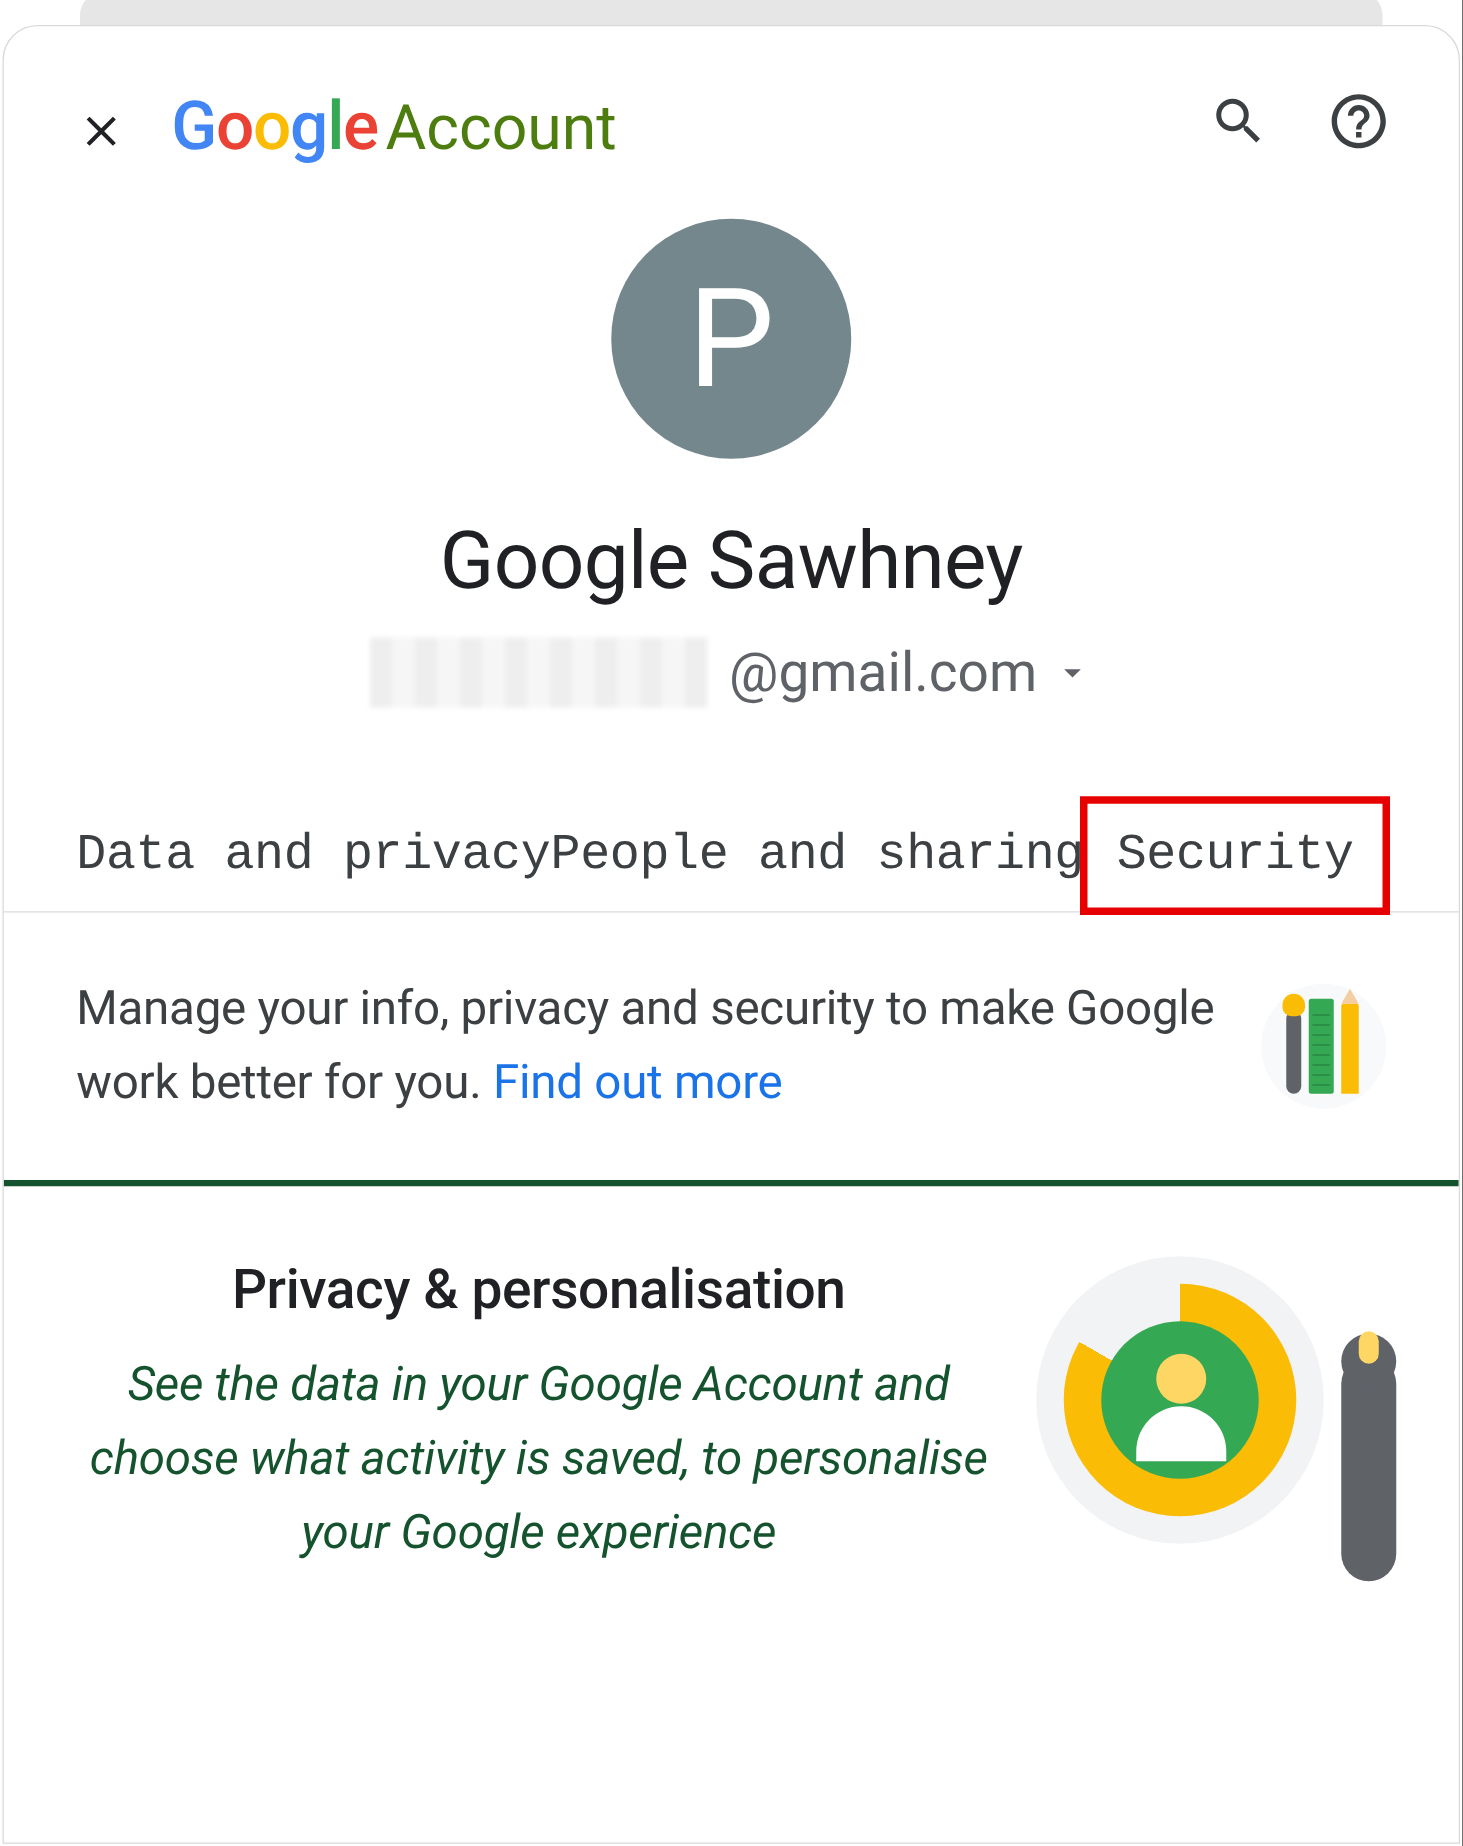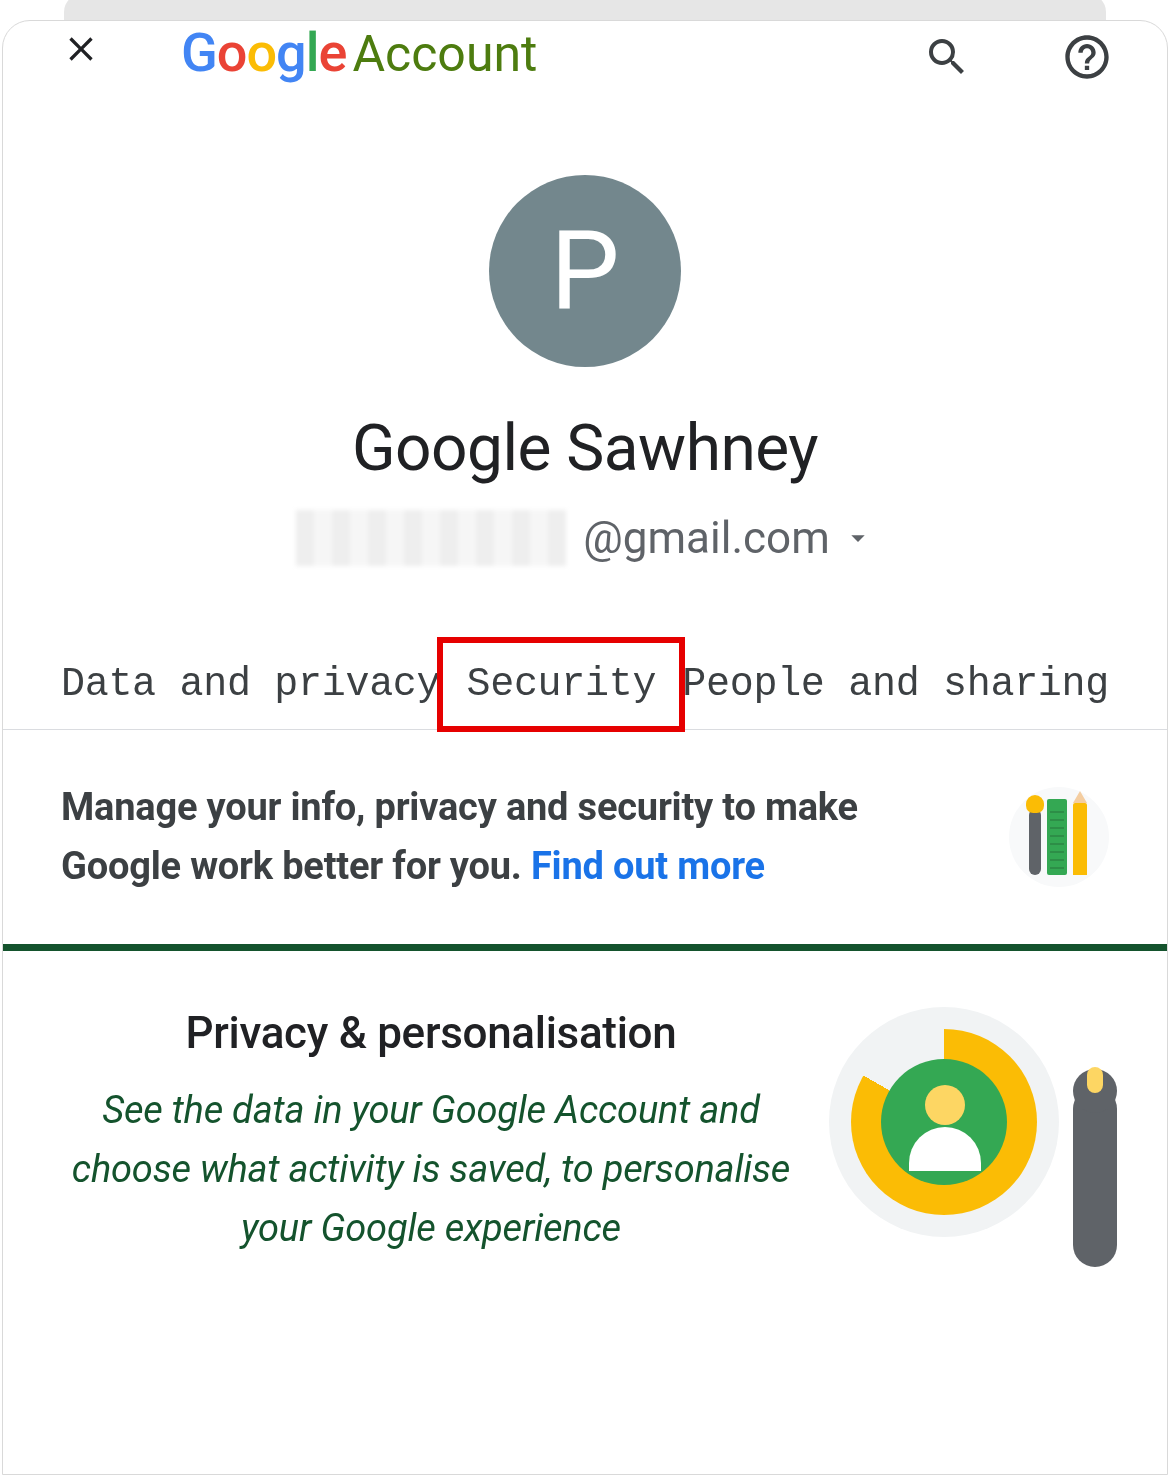--- a/index.html
+++ b/index.html
@@ -1,21 +1,21 @@
 <!DOCTYPE html>
 <html><head>
 <meta charset="utf-8">
 <style>
   * { box-sizing: border-box; margin: 0; padding: 0; }
   html, body { width: 1170px; height: 1477px; font-family: Roboto, "Helvetica Neue", Arial, sans-serif; background: #000; }
   .stage { position: relative; width: 1170px; height: 1477px; background: #fff; }
   .peek { position: absolute; top: -6px; left: 64px; right: 64px; height: 30px; background: #e6e6e6; border-radius: 18px 18px 0 0; }
   .sheet { position: absolute; top: 20px; left: 2px; right: 2px; bottom: 2px; background: #fff; border-radius: 28px 28px 0 0; overflow: hidden; border: 1px solid #d9d9d9; }
 
-  .topbar { display: flex; align-items: flex-start; height: 112px; padding: 0 44px 0 50px; gap: 44px; }
+  .topbar { display: flex; align-items: flex-end; height: 112px; padding: 0 44px 0 50px; }
   .close-btn { width: 56px; height: 56px; display: flex; align-items: center; justify-content: center; cursor: pointer; }
   .brand { display: flex; align-items: baseline; margin-left: 28px; }
   .g-logo { font-size: 54px; font-weight: 500; letter-spacing: -1px; }
   .g-b { color:#4285F4; } .g-r { color:#EA4335; } .g-y { color:#FBBC05; } .g-g { color:#34A853; }
   .brand-sub { font-size: 50px; color:#4d7c0f; margin-left: 6px; font-weight: 400; }
   .spacer { flex: 1; }
   .icon-btn { width: 72px; height: 72px; display:flex; align-items:center; justify-content:center; cursor:pointer; margin-left: 24px; }
 
   .profile { text-align: center; padding-top: 42px; }
   .avatar { width: 192px; height: 192px; border-radius: 50%; background: #73878d; margin: 0 auto; display:flex; align-items:center; justify-content:center; }
@@ -23,21 +23,21 @@
   .display-name { font-size: 64px; color:#202124; margin-top: 44px; font-weight: 400; letter-spacing: -0.5px;}
   .email-row { display:flex; align-items:center; justify-content:center; margin-top: 24px; cursor:pointer; }
   .blur-box { width: 270px; height: 56px; background: repeating-linear-gradient(90deg,#eee,#eee 18px,#f6f6f6 18px,#f6f6f6 36px); filter: blur(2px); }
   .email-domain { font-size: 44px; color:#5f6368; margin-left: 17px; font-weight: 400;}
   .chevron { margin-left: 12px; }
 
   .tabs { display:flex; justify-content: space-between; padding: 0 58px; margin-top: 74px; border-bottom: 1px solid #dadce0; font-family: Liberation Mono, monospace; }
   .tab { font-size: 40px; color:#3c4043; padding: 22px 0; cursor:pointer; font-weight: 400; letter-spacing: -0.3px; }
   .tab.highlighted { outline: 6px solid #e60000; outline-offset: -3px; padding-left: 26px; padding-right: 26px; }
 
-  .info-card { display:flex; align-items:center; padding: 48px 58px 48px 58px; border-bottom: 7px solid #14532d; font-weight: bold; }
+  .info-card { display:flex; align-items:center; padding: 48px 58px 48px 58px; border-bottom: 5px solid #14532d; }
   .info-text { font-size: 38px; color:#3c4043; line-height: 1.55; flex:1; padding-right: 30px; letter-spacing: -0.2px;}
   .info-text a { color:#1a73e8; text-decoration: none; cursor:pointer; }
   .info-illus { width: 100px; height: 100px; border-radius:50%; background:#f8f9fa; position:relative; flex-shrink:0; }
 
   .section { padding: 56px 58px 0 58px; display:flex; }
   .section-text { flex:1; padding-right: 28px; text-align: center; }
   .section-title { font-size: 44px; color:#202124; font-weight: 500; letter-spacing: -0.3px;}
   .section-body { font-size: 38px; color:#14532d; line-height: 1.55; margin-top: 22px; letter-spacing: -0.2px; font-style: italic;}
   .section-illus { width: 280px; height: 240px; position: relative; flex-shrink:0; }
 
@@ -100,22 +100,22 @@
         <div class="blur-box"></div>
         <span class="email-domain">@gmail.com</span>
         <svg class="chevron" width="32" height="32" viewBox="0 0 24 24">
             <path fill="#5f6368" d="M7 10l5 5 5-5z"></path>
           </svg>
       </div>
     </div>
 
     <div class="tabs">
       <div class="tab">Data and privacy</div>
+      <div class="tab">People and sharing</div>
       <div class="tab highlighted">Security</div>
-      <div class="tab">People and sharing</div>
     </div>
 
     <div class="info-card">
       <div class="info-text">
         <span>Manage your info, privacy and security to make Google work better for you. </span><a>Find out more</a>
       </div>
       <div class="info-illus">
         <div class="mini-brush"></div>
           <div class="mini-ruler"></div>
           <div class="mini-pencil"></div>

